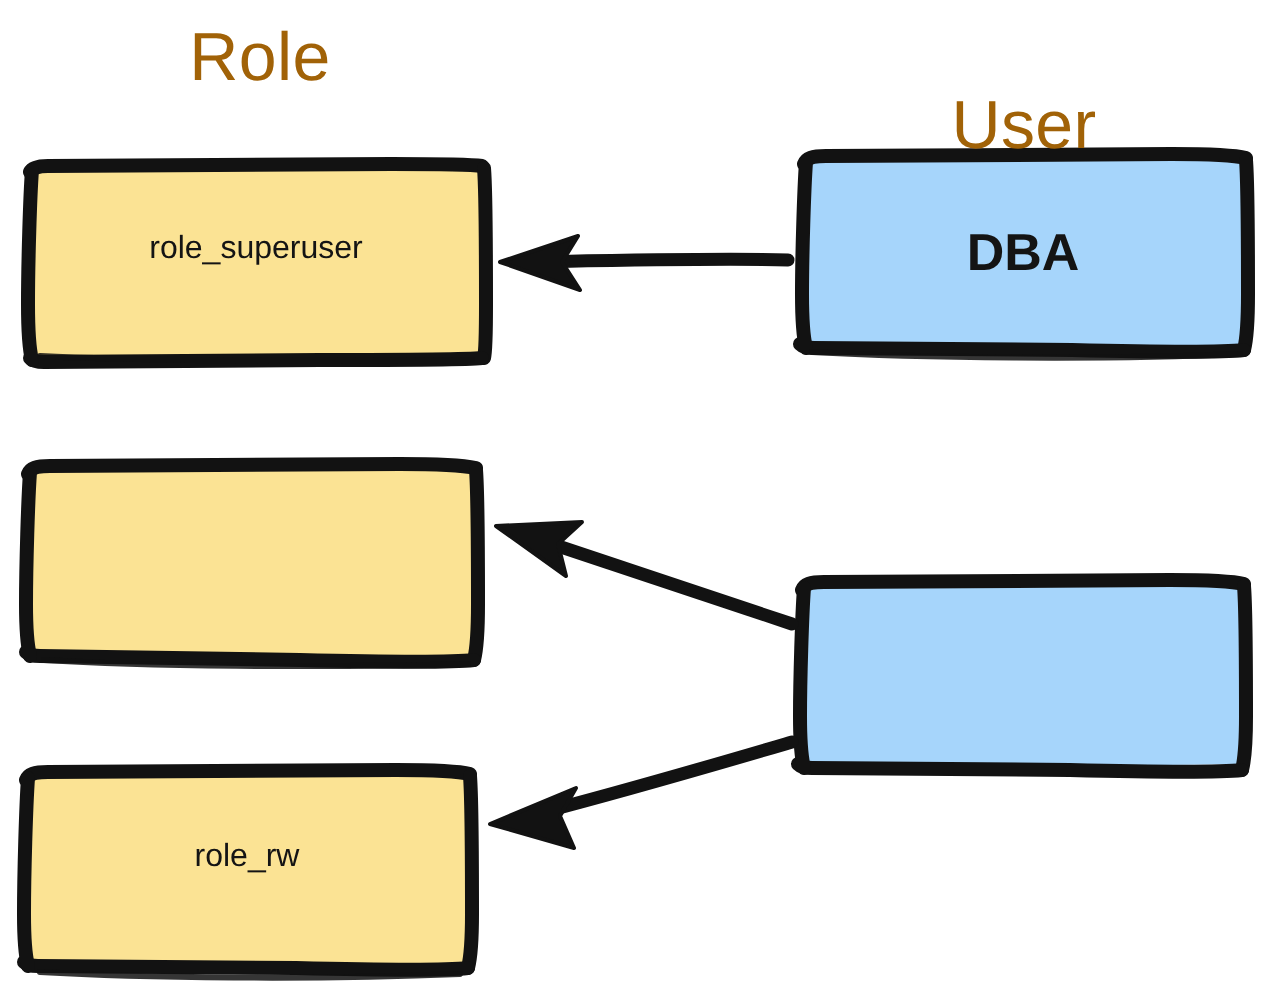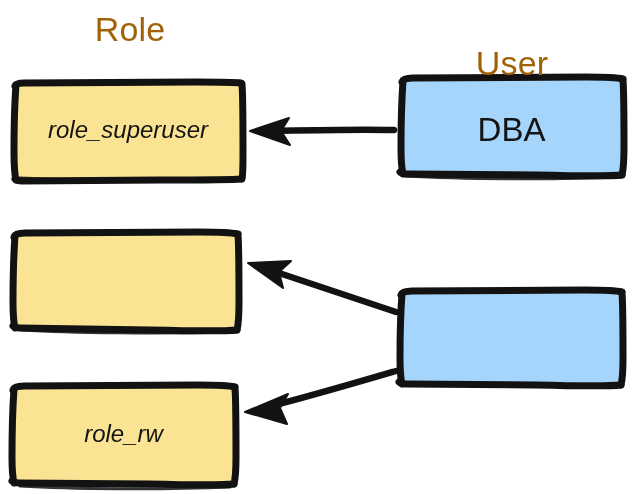--- a/index.html
+++ b/index.html
@@ -35,22 +35,22 @@
   #header-user  { left: 422px; top: 10px; width: 180px; margin-top: 34px; }
 
   .node-label {
     position: absolute;
     font-family: "Liberation Sans", sans-serif;
     color: #141414;
     white-space: nowrap;
     text-align: center;
     pointer-events: none;
   }
-  .node-label.role  { font-size: 24px; font-style: italic; }
-  .node-label.user  { font-size: 33px; }
+  .node-label.role  { font-size: 16px; }
+  .node-label.user  { font-size: 26px; font-weight: bold; }
 
   #label-role-superuser { left: 14px;  top: 116px; width: 228px; }
   #label-role-migration { left: 13px;  top: 267px; width: 225px; }
   #label-role-rw        { left: 12px;  top: 420px; width: 223px; }
   #label-dba            { left: 400px; top: 111px; width: 223px; }
   #label-app            { left: 400px; top: 325px; width: 222px; }
 </style>
 </head>
 <body>
 

